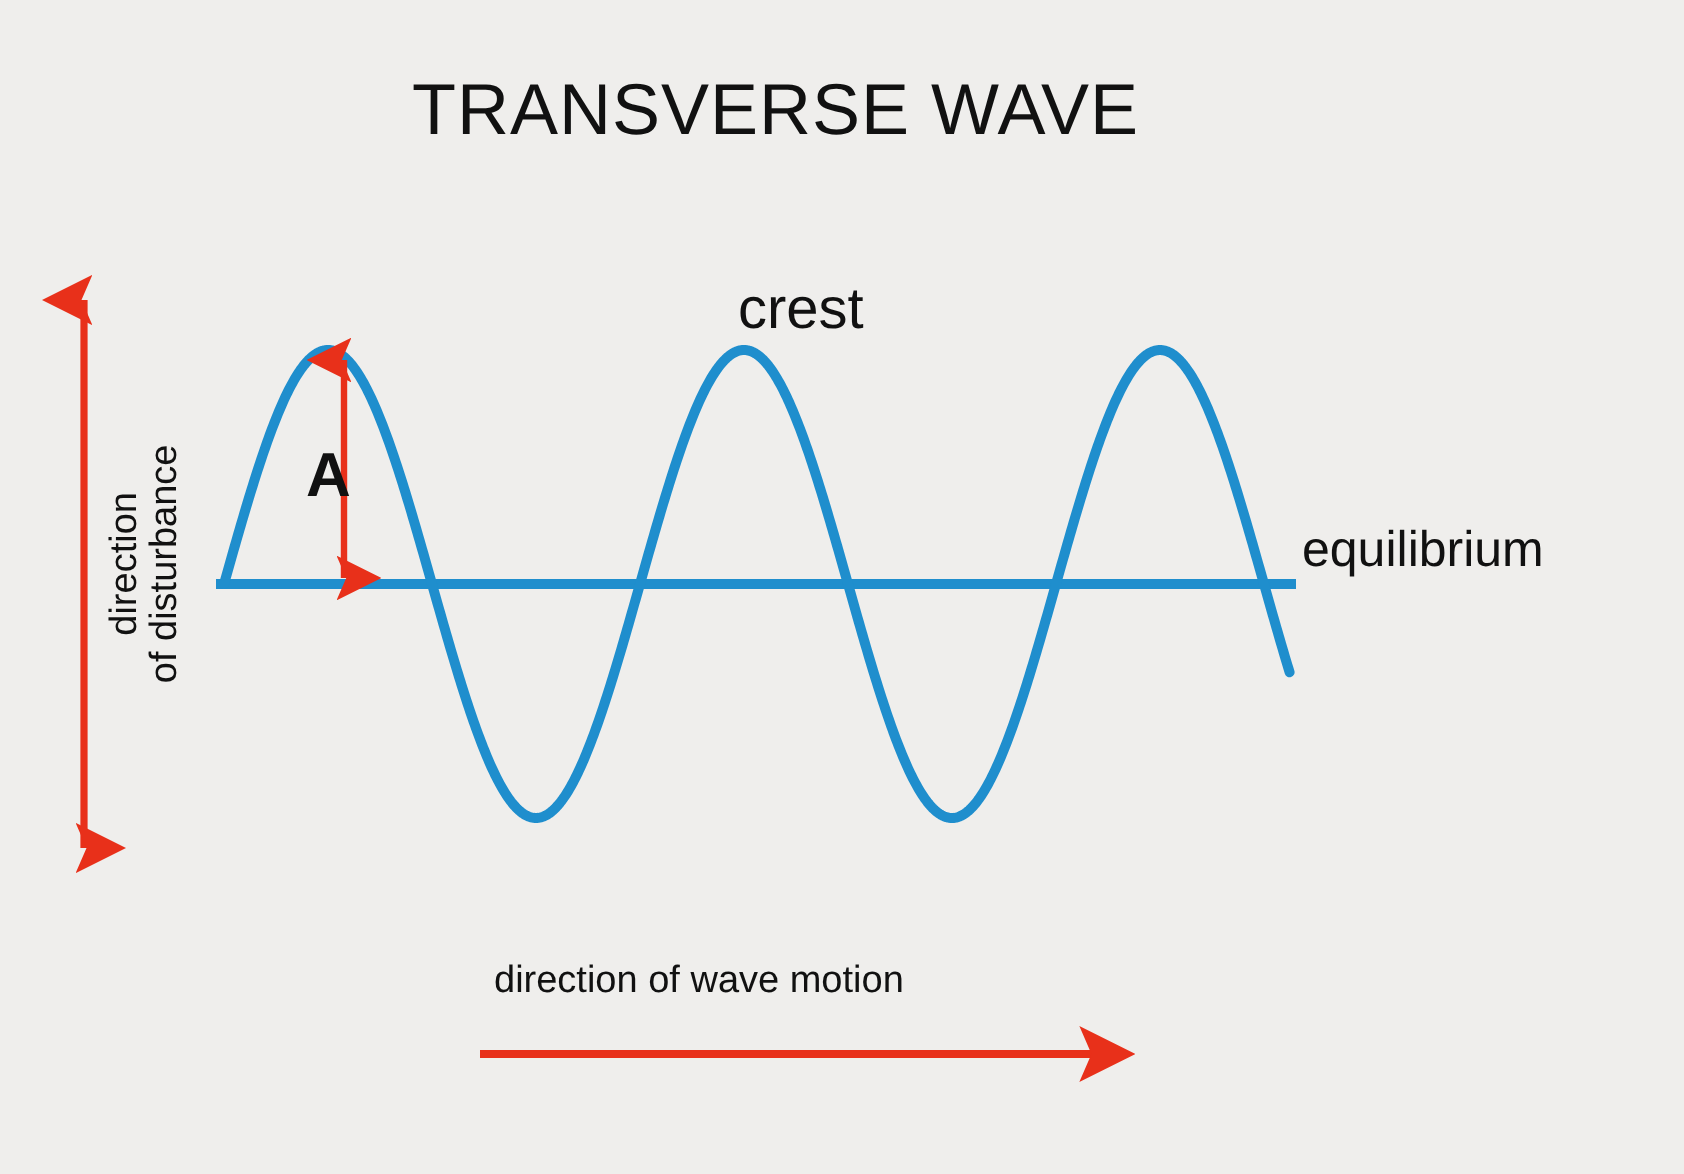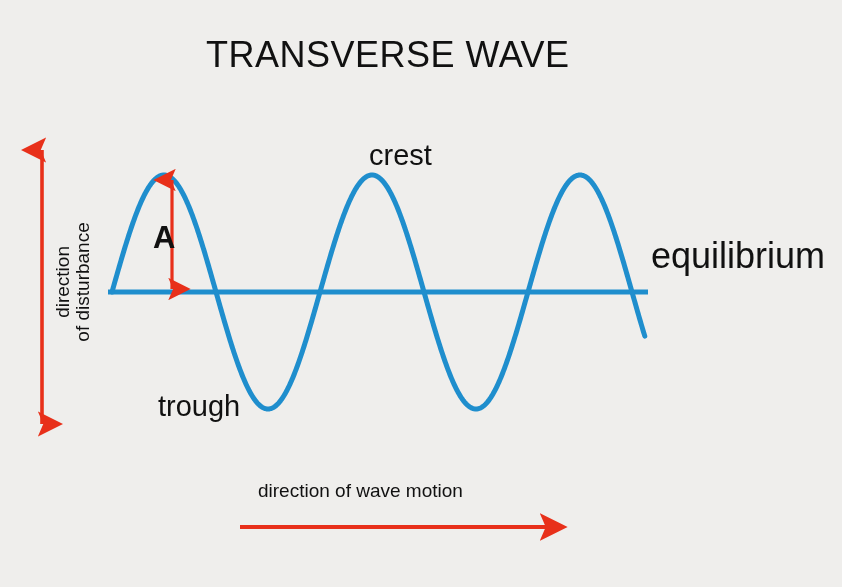--- a/index.html
+++ b/index.html
@@ -44,34 +44,34 @@
     top: 140px;
     font-size: 29px;
   }
   #trough-label {
     left: 158px;
     top: 391px;
     font-size: 29px;
   }
   #equilibrium-label {
     left: 651px;
-    top: 237px;
-    font-size: 36px;
+    top: 262px;
+    font-size: 25px;
   }
   #equilibrium-label .line2 {
     display: block;
   }
   #amplitude-label {
     left: 153px;
     top: 222px;
     font-size: 31px;
     font-weight: 600;
   }
   #wave-motion-label {
-    left: 258px;
+    left: 247px;
     top: 481px;
     font-size: 19px;
   }
   #disturbance-label {
     left: -32px;
     top: 262px;
     width: 210px;
     text-align: center;
     font-size: 19px;
     transform: rotate(-90deg);
@@ -107,21 +107,20 @@
 
     <line x1="42" y1="150" x2="42" y2="424" stroke="#e8301a" stroke-width="3.6" marker-start="url(#arrowUp)" marker-end="url(#arrowDown)"></line>
 
     <line x1="240" y1="527" x2="556" y2="527" stroke="#e8301a" stroke-width="4" marker-end="url(#arrowRight)"></line>
   </svg>
 
   <div class="label" id="title-text">TRANSVERSE WAVE</div>
 
   <div class="label" id="crest-label">crest</div>
 
-  <div class="label" id="trough-label">trough</div>
 
   <div class="label" id="amplitude-label">A</div>
 
   <div class="label" id="equilibrium-label">
     <span class="line1">equilibrium</span>
   </div>
 
   <div class="label" id="wave-motion-label">direction of wave motion</div>
 
   <div class="label" id="disturbance-label">

